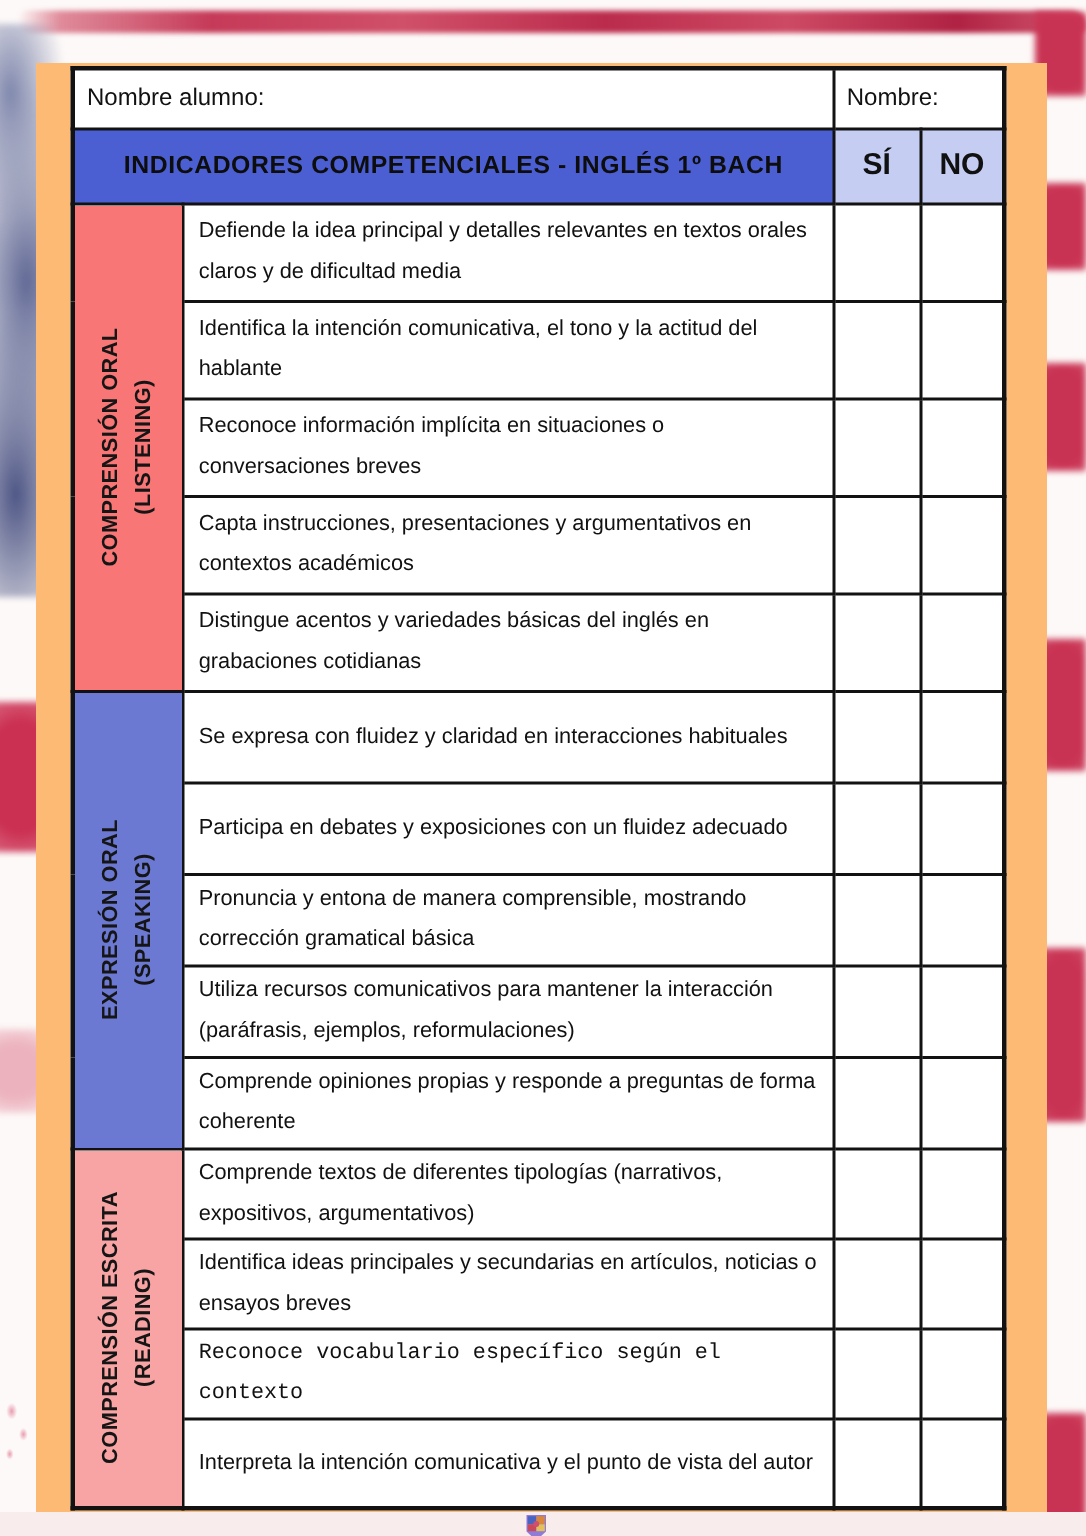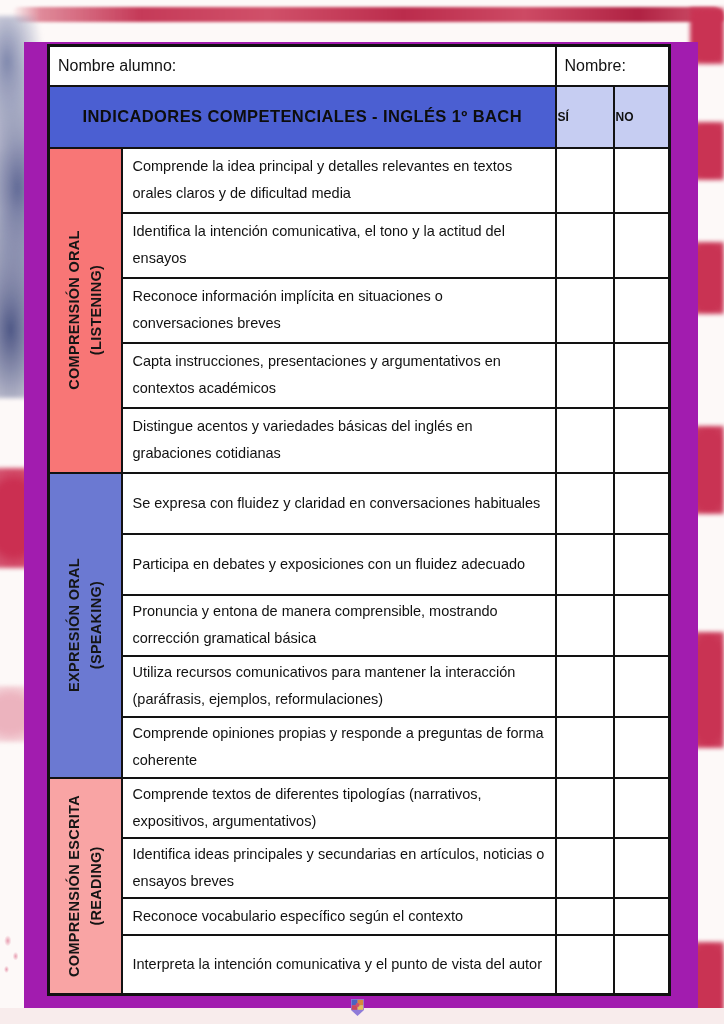--- a/index.html
+++ b/index.html
@@ -44,41 +44,41 @@
   .wc-r1{top:8px;height:56px;}
   .wc-r2{top:122px;height:58px;}
   .wc-r3{top:242px;height:72px;}
   .wc-r4{top:426px;height:88px;}
   .wc-r5{top:632px;height:116px;}
   .wc-r6{top:942px;height:82px;}
   .wc-bottom-strip{left:0;top:1008px;width:724px;height:16px;background:#f8ecec;}
   
   .card{
     position:absolute;left:24px;top:42px;width:674px;height:966px;
-    background:#a21caf;
+    background:#fdba74;
   }
   
   table.grid{
     border-collapse:collapse;table-layout:fixed;
     margin:2px 0 0 23px;width:621px;
     background:#fff;
   }
   table.grid{border:3px solid #121212;}
   table.grid td,table.grid th{border:2.5px solid #121212;vertical-align:middle;}
   tr.rh40{height:40px;}
-  tr.rh50{height:62px;border-radius:15px;}
+  tr.rh50{height:50px;border-radius:15px;}
   tr.rh65{height:65px;}
   tr.rh61{height:61px;}
   tr.rh60{height:60px;}
-  tr.rh37{height:37px;}
+  tr.rh37{height:37px;font-family:Liberation Mono, monospace;}
   td.label-cell{font-size:16px;padding:2px 8px;font-weight:500;text-align:left;background:#fff;}
   td.title-cell{
     text-align:center;font-weight:bold;font-size:16.5px;letter-spacing:.4px;color:#0d0d0d;
   }
-  td.yn-cell{font-weight:bold;font-size:12px;}
+  td.yn-cell{text-align:center;font-weight:bold;font-size:20px;}
   td.desc{font-size:14.5px;line-height:27px;padding:2px 10px;font-weight:500;}
   td.check{background:#fff;}
   td.vlabel-cell{position:relative;padding:0;}
   .vlabel{
     position:absolute;top:50%;left:50%;
     transform:translate(-50%,-50%) rotate(-90deg);
     white-space:nowrap;text-align:center;
     font-weight:bold;font-size:14.5px;line-height:22px;letter-spacing:.3px;color:#151515;
   }
   
@@ -127,26 +127,26 @@
       <td class="yn-cell" style="background-color: rgb(198, 205, 242);">NO</td>
     </tr>
 
     <tr class="rh65">
       <td class="vlabel-cell" rowspan="5" style="background-color: rgb(248, 118, 118);">
         <div class="vlabel">
           <div>COMPRENSIÓN ORAL</div>
           <div>(LISTENING)</div>
         </div>
       </td>
-      <td class="desc">Comprende la idea principal y detalles relevantes en textos orales claros y de dificultad media</td>
-      <td class="check"></td>
-      <td class="check"></td>
-    </tr>
-    <tr class="rh65">
-      <td class="desc">Identifica la intención comunicativa, el tono y la actitud del ensayos</td>
+      <td class="desc">Defiende la idea principal y detalles relevantes en textos orales claros y de dificultad media</td>
+      <td class="check"></td>
+      <td class="check"></td>
+    </tr>
+    <tr class="rh65">
+      <td class="desc">Identifica la intención comunicativa, el tono y la actitud del hablante</td>
       <td class="check"></td>
       <td class="check"></td>
     </tr>
     <tr class="rh65">
       <td class="desc">Reconoce información implícita en situaciones o conversaciones breves</td>
       <td class="check"></td>
       <td class="check"></td>
     </tr>
     <tr class="rh65">
       <td class="desc">Capta instrucciones, presentaciones y argumentativos en contextos académicos</td>
@@ -159,21 +159,21 @@
       <td class="check"></td>
     </tr>
 
     <tr class="rh61">
       <td class="vlabel-cell" rowspan="5" style="background-color: rgb(107, 121, 210);">
         <div class="vlabel">
           <div>EXPRESIÓN ORAL</div>
           <div>(SPEAKING)</div>
         </div>
       </td>
-      <td class="desc">Se expresa con fluidez y claridad en conversaciones habituales</td>
+      <td class="desc">Se expresa con fluidez y claridad en interacciones habituales</td>
       <td class="check"></td>
       <td class="check"></td>
     </tr>
     <tr class="rh61">
       <td class="desc">Participa en debates y exposiciones con un fluidez adecuado</td>
       <td class="check"></td>
       <td class="check"></td>
     </tr>
     <tr class="rh61">
       <td class="desc">Pronuncia y entona de manera comprensible, mostrando corrección gramatical básica</td>

